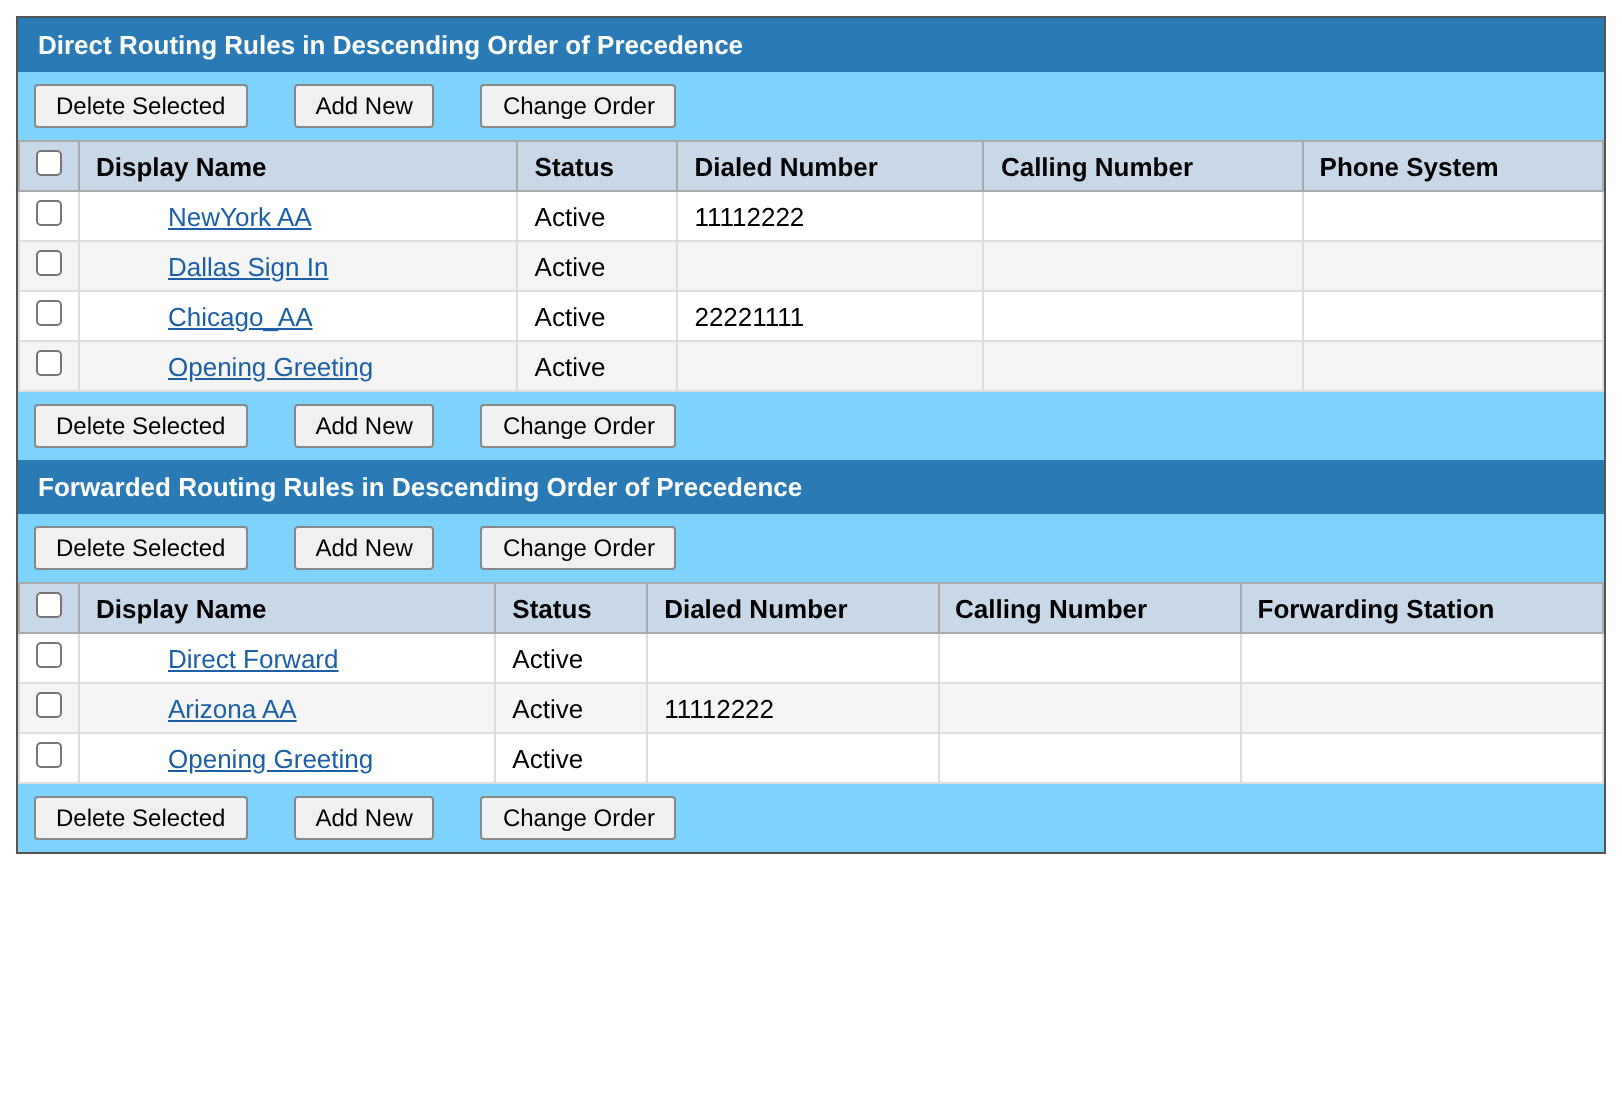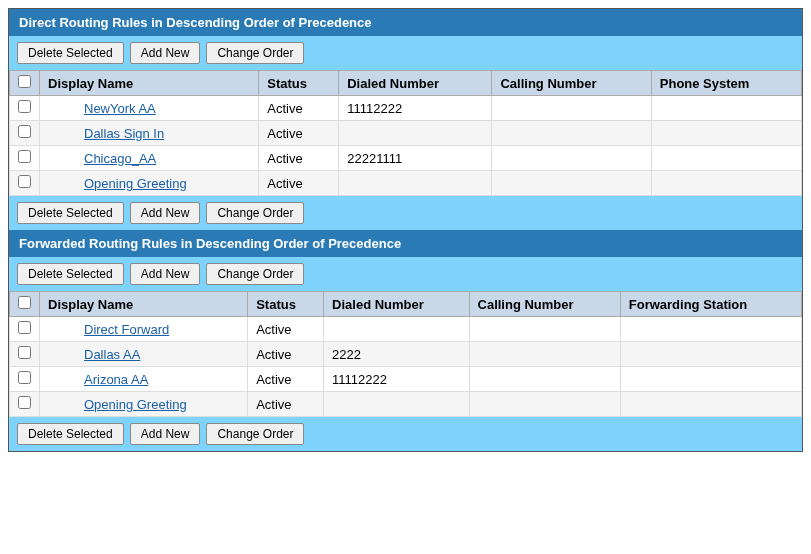--- a/index.html
+++ b/index.html
@@ -17,21 +17,21 @@
     .section-header {
       background: #2a7ab5;
       color: #fff;
       font-weight: bold;
       font-size: 13px;
       padding: 6px 10px;
     }
     .button-bar {
       padding: 6px 8px;
       display: flex;
-      gap: 6px;
+      gap: 23px;
     }
     .btn {
       border: 1px solid #888;
       background: #f0f0f0;
       padding: 3px 10px;
       font-size: 12px;
       cursor: pointer;
       border-radius: 2px;
     }
     table {
@@ -193,32 +193,20 @@
       <td>Active</td>
       <td></td>
       <td></td>
       <td></td>
     </tr>
         <tr>
       <td class="cb-cell">
         <input type="checkbox" style="">
       </td>
       <td>
-        <a>Dallas AA</a>
-      </td>
-      <td>Active</td>
-      <td>2222</td>
-      <td></td>
-      <td></td>
-    </tr>
-        <tr>
-      <td class="cb-cell">
-        <input type="checkbox" style="">
-      </td>
-      <td>
         <a>Arizona AA</a>
       </td>
       <td>Active</td>
       <td>11112222</td>
       <td></td>
       <td></td>
     </tr>
         <tr>
       <td class="cb-cell">
         <input type="checkbox" style="">

